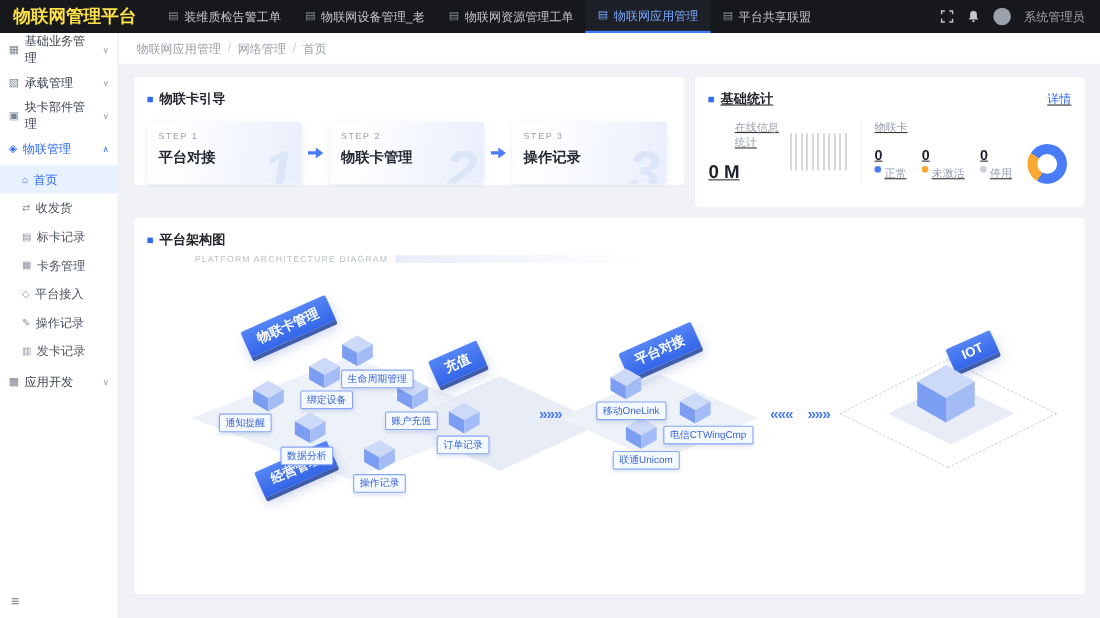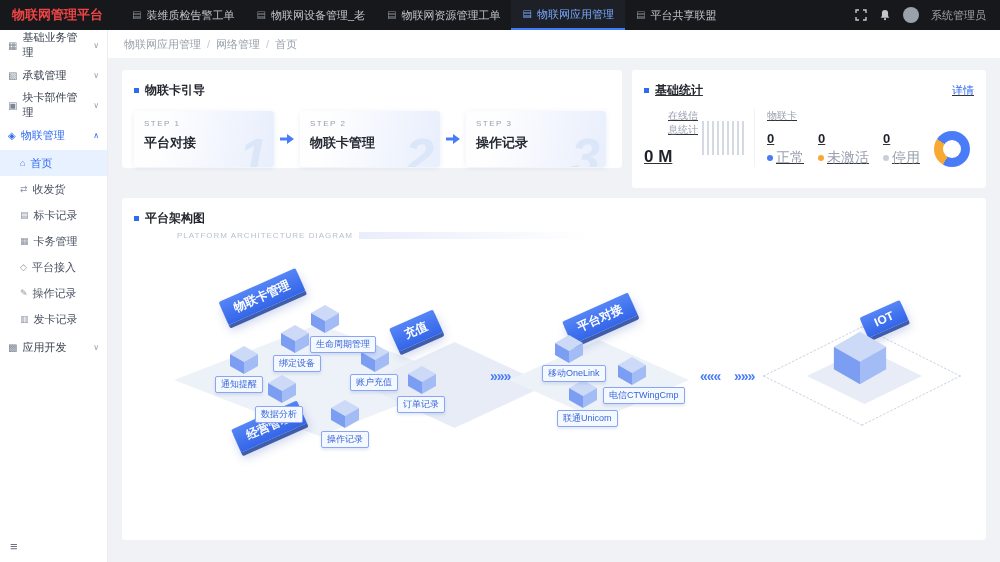--- a/index.html
+++ b/index.html
@@ -4,21 +4,21 @@
 <style>
   * { box-sizing: border-box; }
   html,body { margin:0; padding:0; }
   body {
     width:1000px; height:562px; overflow:hidden;
     font-family:"Liberation Sans","DejaVu Sans",sans-serif;
     background:#f0f2f5; font-size:12px; color:#333;
   }
   
   .topbar { position:fixed; top:0; left:0; right:0; height:30px; background:#17181c; display:flex; align-items:center; z-index:20; }
-  .logo { color:#ef4444; font-size:13px; font-weight:bold; padding:0 18px 0 12px; white-space:nowrap; }
+  .logo { color:#fde047; font-size:16px; font-weight:bold; padding:0 18px 0 12px; white-space:nowrap; }
   .nav-item { height:30px; display:flex; align-items:center; gap:5px; padding:0 11px; font-size:11px; color:#c3c6cc; cursor:pointer; white-space:nowrap; }
   .nav-item .nav-icon { font-size:10px; color:#8a8f98; line-height:1; }
   .nav-item.active { color:#79a7ff; border-bottom:2px solid #3f7bf8; background:#1d2026; }
   .nav-item.active .nav-icon { color:#79a7ff; }
   .topbar-right { margin-left:auto; display:flex; align-items:center; gap:12px; padding-right:14px; color:#a3a3a3; }
   .tb-icon { display:flex; align-items:center; cursor:pointer; }
   .avatar { width:16px; height:16px; border-radius:50%; background:#9aa1ab; }
   .user-name { font-size:11px; }
   
   .sidebar { position:fixed; top:30px; left:0; bottom:0; width:108px; background:#fff; border-right:1px solid #ececf0; z-index:10; }
@@ -56,21 +56,21 @@
   
   .stats-body { display:flex; margin-top:10px; }
   .stats-online { width:46%; display:flex; align-items:center; border-right:1px solid #f0f2f6; padding-right:10px; }
   .online-label { font-size:10px; color:#98a0af;margin-left:24px; }
   .online-value { font-size:17px; font-weight:bold; color:#1d2129; margin-top:10px; }
   .barcode { margin-left:auto; width:62px; height:34px; background:repeating-linear-gradient(90deg,#d5dae2 0 2px,transparent 2px 5px); }
   .stats-card { flex:1; padding-left:12px; }
   .card-label { font-size:10px; color:#98a0af; }
   .stat-row { display:flex; align-items:center; margin-top:8px; gap:14px; }
   .stat-value { font-size:13px; font-weight:bold; color:#1d2129; }
-  .stat-caption { display:flex; align-items:center; gap:3px; font-size:14px; color:#98a0af; margin-top:3px; white-space:nowrap; }
+  .stat-caption { display:flex; align-items:flex-start; gap:3px; font-size:10px; color:#98a0af; margin-top:3px; white-space:nowrap; }
   .dot { width:6px; height:6px; border-radius:50%; flex:0 0 auto; }
   .donut { margin-left:auto; margin-right:4px; width:36px; height:36px; border-radius:50%; background:conic-gradient(from 210deg,#f7a934 0 26%,#4a7cf7 26% 100%); position:relative; flex:0 0 auto; }
   .donut::after { content:""; position:absolute; inset:9px; background:#fff; border-radius:50%; }
   
   .card-arch { margin-top:10px; height:342px; }
   .arch-sub-row { display:flex; align-items:center; margin-top:4px; margin-left:11px; }
   .arch-subtitle { font-size:8px; color:#b9c1cd; letter-spacing:1px;padding-left:32px; }
   .arch-strip { height:7px; width:230px; background:linear-gradient(90deg,#e9edfb,rgba(233,237,251,0)); margin-left:6px; }
   .diagram { position:relative; height:258px; margin-top:6px; }
   .plate { position:absolute; clip-path:polygon(50% 0,100% 50%,50% 100%,0 50%); background:#edf1f8; }
@@ -329,21 +329,21 @@
           </svg>
 
         <div class="ribbon" style="left:86px;top:38px">物联卡管理</div>
         <div class="ribbon" style="left:258px;top:72px">充值</div>
         <div class="ribbon" style="left:99px;top:168px">经营管理</div>
         <div class="ribbon" style="left:430px;top:60px">平台对接</div>
         <div class="ribbon" style="left:728px;top:62px">IOT</div>
 
         <div class="tag" style="left:176px;top:90px">生命周期管理</div>
         <div class="tag" style="left:139px;top:109px">绑定设备</div>
-        <div class="tag" style="left:81px;top:130px">通知提醒</div>
+        <div class="tag" style="left:65px;top:130px">通知提醒</div>
         <div class="tag" style="left:121px;top:160px">数据分析</div>
         <div class="tag" style="left:216px;top:128px">账户充值</div>
         <div class="tag" style="left:263px;top:150px">订单记录</div>
         <div class="tag" style="left:187px;top:185px">操作记录</div>
         <div class="tag" style="left:408px;top:119px">移动OneLink</div>
         <div class="tag" style="left:469px;top:141px">电信CTWingCmp</div>
         <div class="tag" style="left:423px;top:164px">联通Unicom</div>
 
         <div class="chev-group" style="left:356px;top:122px">»»»</div>
         <div class="chev-group" style="left:566px;top:122px">«««</div>

